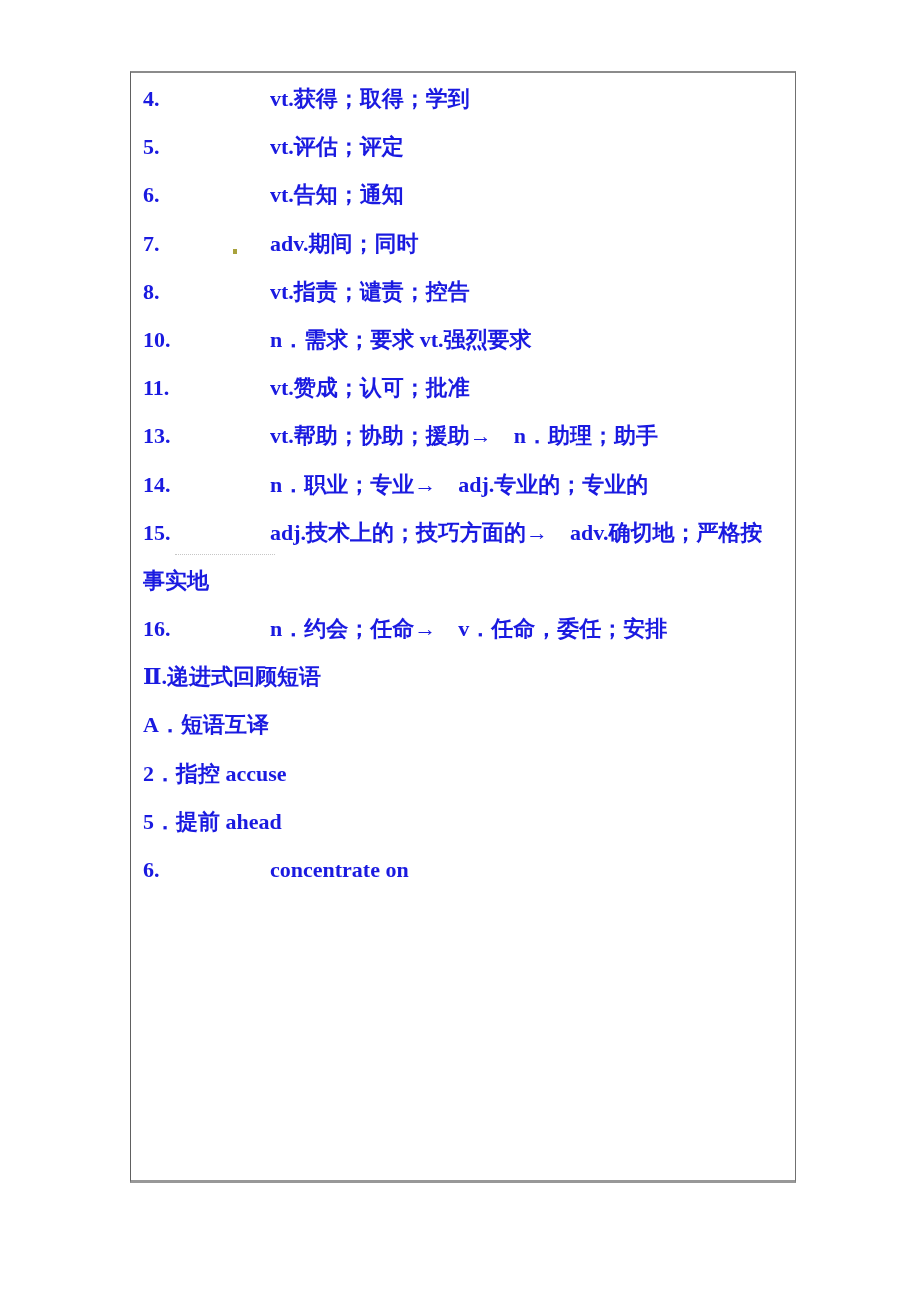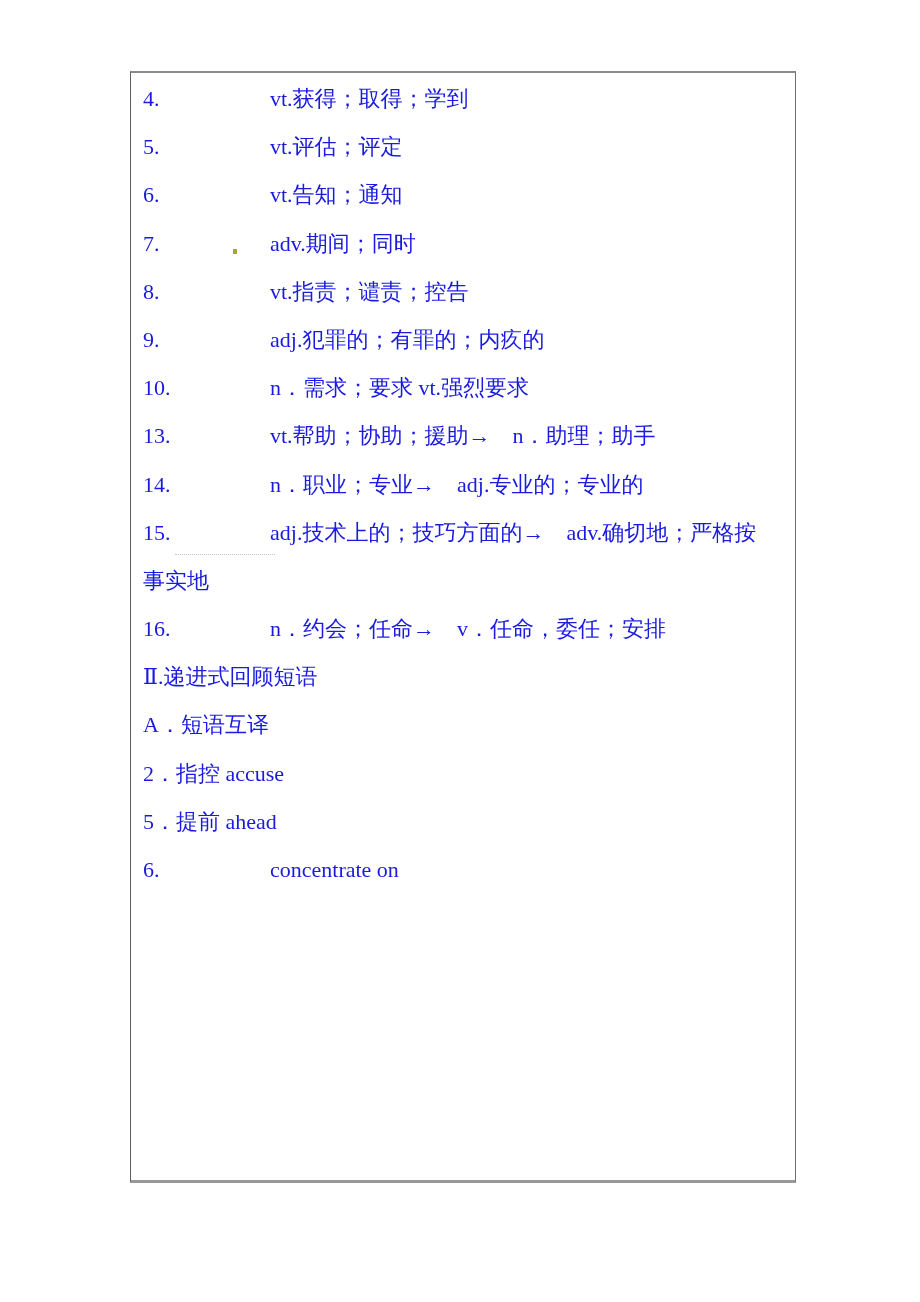--- a/index.html
+++ b/index.html
@@ -9,20 +9,21 @@
     font-family:"Liberation Serif","DejaVu Serif",serif;
   }
   .cell{
     position:absolute;left:130px;top:71px;width:666px;height:1112px;
     box-sizing:border-box;overflow:hidden;
     border-left:1px solid #606060;
     border-right:1px solid #707070;
     border-top:2px solid #8b8b8b;
     border-bottom:3px solid #989898;
     padding:2px 0 0 12px;
+    font-weight:bold;
   }
   .line{
     position:relative;height:48.2px;line-height:48.2px;
     font-size:22px;color:#1a1ae0;white-space:pre;
   }
   .num{position:relative;}
   .num.has-blank{display:inline-block;width:127px;}
   .txt{color:#1a1ae0;}
   .gap2{display:inline-block;width:97px;position:relative;}
   .dot{
@@ -40,22 +41,22 @@
 </style>
 </head>
 <body>
 
 <div class="cell">
     <div class="line"><span class="num has-blank">4.</span><span class="txt">vt.获得；取得；学到</span></div>
     <div class="line"><span class="num has-blank">5.</span><span class="txt">vt.评估；评定</span></div>
     <div class="line"><span class="num has-blank">6.</span><span class="txt">vt.告知；通知</span></div>
     <div class="line"><span class="num has-blank">7.<span class="dot in-blank"></span></span><span class="txt">adv.期间；同时</span></div>
     <div class="line"><span class="num has-blank">8.</span><span class="txt">vt.指责；谴责；控告</span></div>
-    <div class="line"><span class="num has-blank">9.</span><span class="txt">adj.犯罪的；有罪的；内疚的</span></div>
     <div class="line"><span class="num has-blank">10.</span><span class="txt">n．需求；要求 vt.强烈要求</span></div>
+    <div class="line"><span class="num has-blank">11.</span><span class="txt">vt.赞成；认可；批准</span></div>
     <div class="line"><span class="num has-blank">13.</span><span class="txt">vt.帮助；协助；援助→　n．助理；助手</span></div>
     <div class="line"><span class="num has-blank">14.</span><span class="txt">n．职业；专业→　adj.专业的；专业的</span></div>
     <div class="line"><span class="num has-blank">15.<span class="blank-underline"></span></span><span class="txt">adj.技术上的；技巧方面的→　adv.确切地；严格按</span></div>
     <div class="line"><span class="txt">事实地</span></div>
     <div class="line"><span class="num has-blank">16.</span><span class="txt">n．约会；任命→　v．任命，委任；安排</span></div>
     <div class="line"><span class="num">Ⅱ.</span><span class="txt">递进式回顾短语</span></div>
     <div class="line"><span class="num">A．</span><span class="txt">短语互译</span></div>
     <div class="line"><span class="num">2．</span><span class="txt">指控 accuse</span></div>
     <div class="line"><span class="num">5．</span><span class="txt">提前 ahead</span></div>
     <div class="line"><span class="num has-blank">6.</span><span class="txt">concentrate on</span></div>

